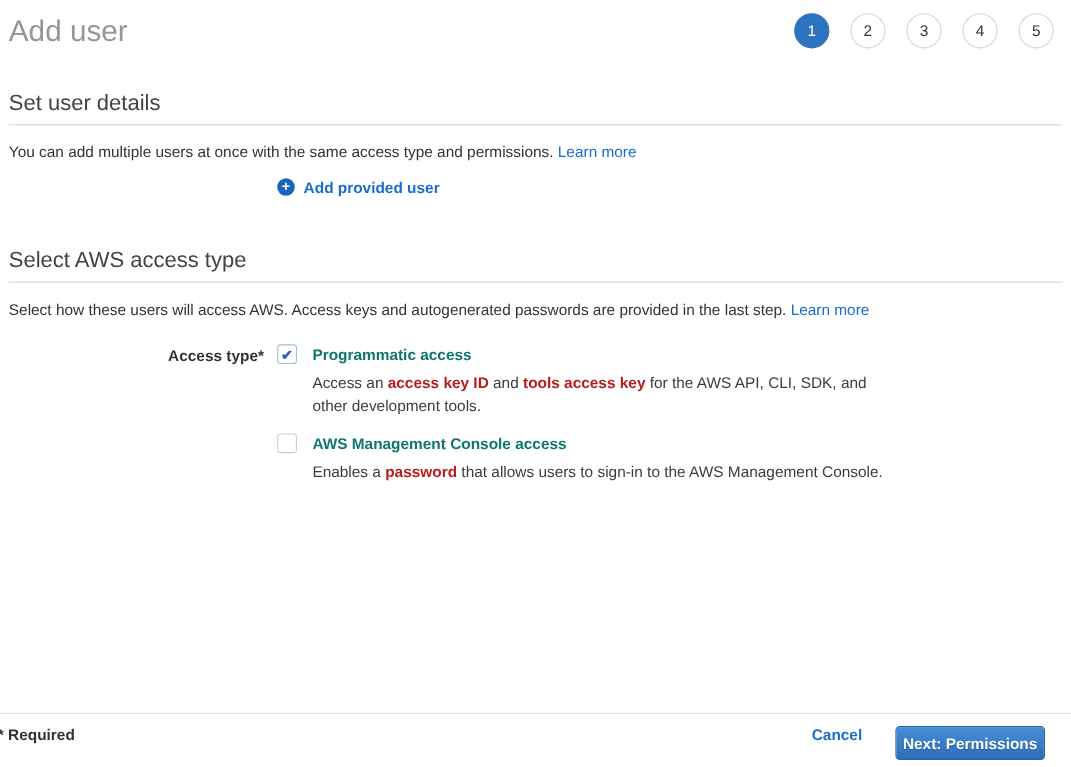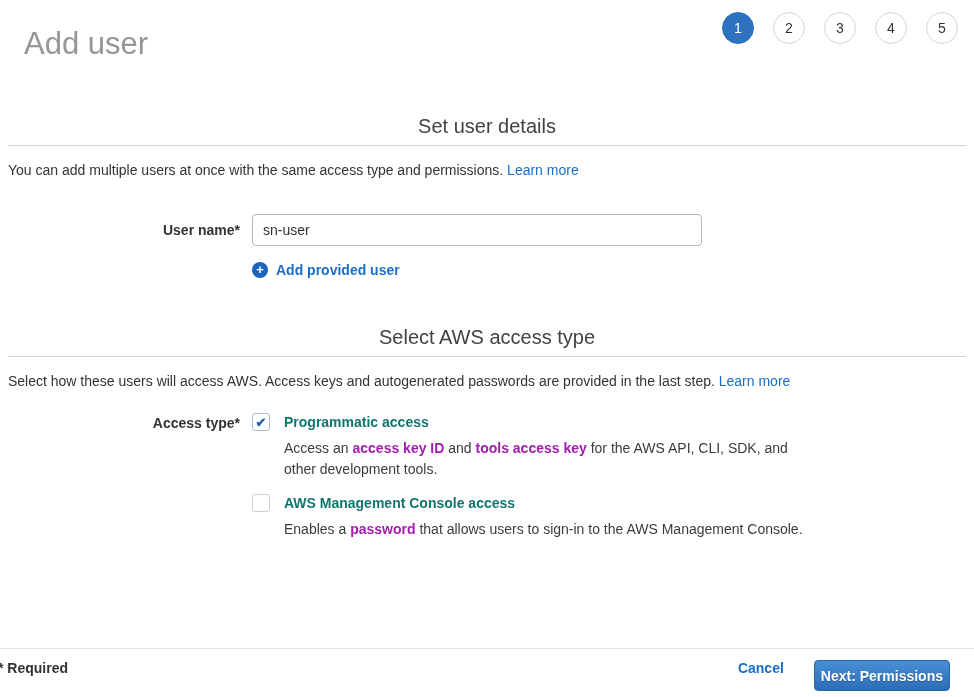--- a/index.html
+++ b/index.html
@@ -3,33 +3,33 @@
 <meta charset="utf-8">
 <style>
   * { box-sizing: border-box; }
   body { margin: 0; background: #fff; }
   .page {
     position: relative; width: 974px; height: 697px; background: #fff;
     font-family: "Liberation Sans", sans-serif; font-size: 14px; color: #333;
     overflow: hidden;
   }
   .header { display: flex; justify-content: space-between; align-items: flex-start; padding: 10px 16px 0 8px; }
-  .page-title { font-size: 31px; font-weight: 400; color: #969696; margin: 16px; line-height: 36px; }
+  .page-title { font-size: 27px; font-weight: 400; color: #969696; margin: 0; line-height: 36px; }
   .steps { display: flex; gap: 19px; margin-top: 2px; }
   .step {
     width: 32px; height: 32px; border-radius: 50%; border: 1px solid #d6d6d6;
     display: flex; align-items: center; justify-content: center;
     font-size: 14px; color: #333; background: #fff;
   }
   .step.active { background: #2e73bf; border-color: #2e73bf; color: #fff; }
 
   .section { padding: 0 8px; }
   .sec1 { margin-top: 36px; }
   .sec2 { margin-top: 47px; }
-  .section-heading { font-size: 20px; font-weight: 400; color: #424242; margin: 0; padding-bottom: 7px; line-height: 24px; text-align: center; }
+  .section-heading { font-size: 20px; font-weight: 400; color: #424242; margin: 0; padding-bottom: 7px; line-height: 24px; }
   hr.divider { border: none; border-top: 1px solid #d5d5d5; margin: 0; }
   .intro { margin: 16px 0 0; line-height: 16px; }
   a { color: #1a6eca; text-decoration: none; cursor: pointer; }
 
   .form-row { display: grid; grid-template-columns: 232px 1fr; column-gap: 12px; }
   .field-label { text-align: right; font-weight: bold; color: #333; }
   .username-row { margin-top: 36px; align-items: center; }
   .text-input {
     width: 450px; height: 32px; border: 1px solid #b6b6b6; border-radius: 4px;
     padding: 0 10px; font: 14px "Liberation Sans", sans-serif; color: #333; background: #fff;
@@ -46,21 +46,21 @@
   .option { display: flex; gap: 14px; margin-bottom: 14px; }
   .checkbox {
     flex: 0 0 auto; width: 18px; height: 18px; border: 1px solid #a9bdd1; border-radius: 3px;
     background: #fff; display: flex; align-items: center; justify-content: center;
     margin-top: 0; cursor: pointer;
   }
   .checkbox.unchecked { border-color: #cfcfcf; }
   .check-glyph { color: #2563b8; font-size: 13px; font-weight: bold; line-height: 1; }
   .option-title { font-weight: bold; margin: 0 0 6px; line-height: 19px; color: #0f766e; }
   .option-desc { max-width: 522px; line-height: 21px; color: #3c3c3c; margin: 0; }
-  .option-desc b { color: #a21caf; }
+  .option-desc b { color: #b91c1c; }
 
   .footer {
     position: absolute; left: 0; right: 0; bottom: 0; background: #fff;
     border-top: 1px solid #e3e3e3; padding: 11px 24px 6px 8px;
     display: flex; align-items: flex-start;
   }
   .required { font-weight: bold; margin-left: -10px; color: #333; }
   .spacer { flex: 1; }
   .cancel-link { font-weight: bold; margin-right: 30px; }
   .primary-btn {
@@ -85,26 +85,20 @@
     </div>
   </div>
 
   <div class="section sec1">
     <h2 class="section-heading">Set user details</h2>
     <hr class="divider">
     <p class="intro"><span>You can add multiple users at once with the same access type and permissions.</span>
       <a href="#">Learn more</a>
     </p>
 
-    <div class="form-row username-row">
-      <label class="field-label">User name*</label>
-      <div>
-        <input class="text-input" type="text" value="sn-user" style="">
-      </div>
-    </div>
 
     <div class="form-row add-row">
       <span></span>
       <a href="#" class="add-link">
         <span class="plus-icon">+</span>
         <span>Add provided user</span>
       </a>
     </div>
   </div>
 

